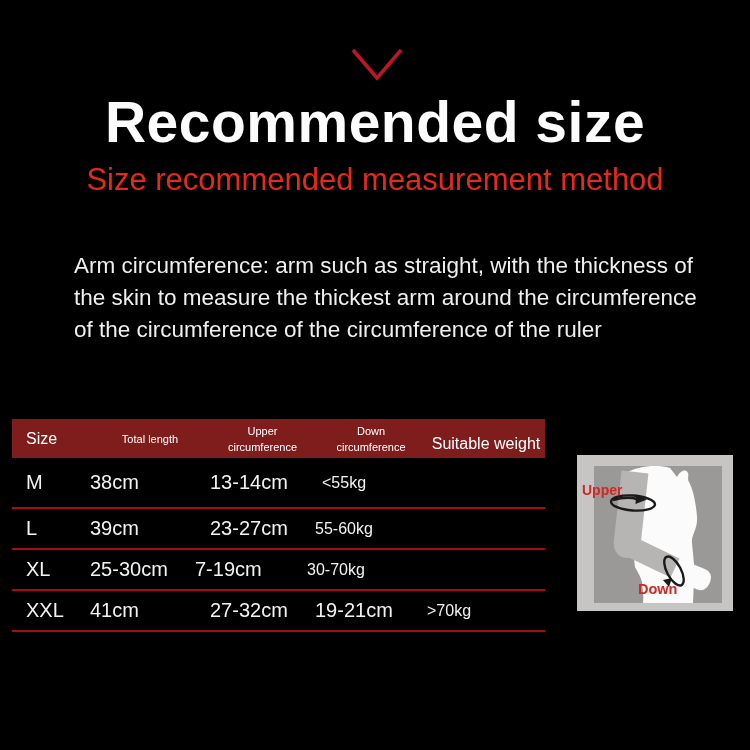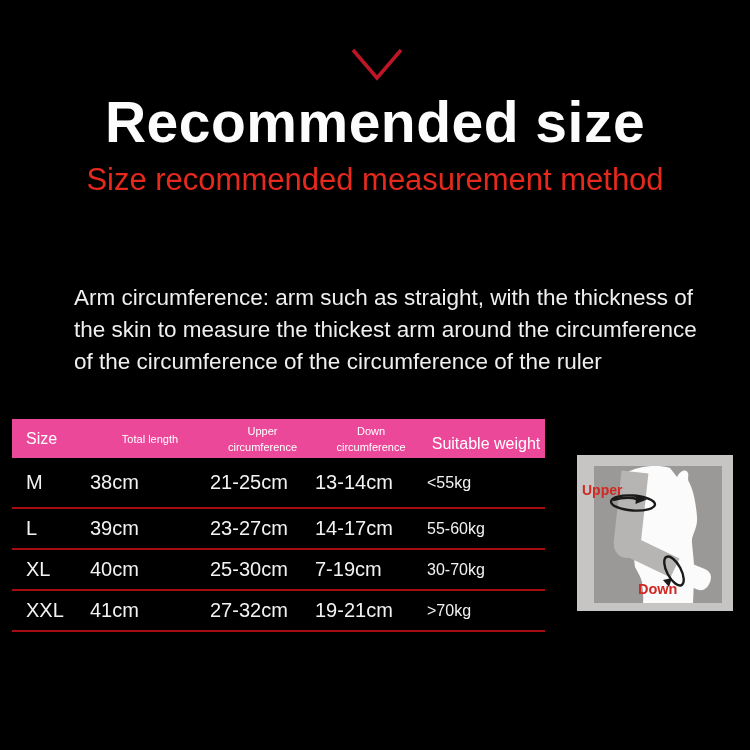--- a/index.html
+++ b/index.html
@@ -27,30 +27,29 @@
     text-align:center;color:#e5291d;
     font-size:31px;font-weight:400;
     line-height:1.2;
   }
 
   
   .desc{
     position:absolute;left:74px;top:250px;width:660px;
     color:#efefef;font-size:22.5px;line-height:32px;
     text-align:left;
-    margin-top:32px;
   }
 
   
   .size-table{
     position:absolute;left:12px;top:419px;width:533px;
   }
   .thead{
     display:flex;align-items:center;
-    height:39px;background:#ec4899;color:#ffffff;
+    height:39px;background:#7f1d1d;color:#ffffff;
   }
   .th{
     display:flex;flex-direction:column;justify-content:center;
     font-size:11px;line-height:16px;text-align:center;height:100%;
   }
   .th span{display:block;}
   .col0{width:78px;text-align:left;align-items:flex-start;padding-left:14px;box-sizing:border-box;font-size:16px;}
   .col1{width:120px;}
   .col2{width:105px;}
   .col3{width:112px;}
@@ -108,34 +107,31 @@
       </div>
       <div class="th col4">
         <span>Suitable weight</span>
         <span></span>
       </div>
     </div>
 
     <div class="trow row-first">
       <div class="td col0">M</div>
       <div class="td col1">38cm</div>
-      <div class="td col2">21-25cm</div>
       <div class="td col3">13-14cm</div>
       <div class="td col4">&lt;55kg</div>
     </div>
     <div class="trow row-rest">
       <div class="td col0">L</div>
       <div class="td col1">39cm</div>
       <div class="td col2">23-27cm</div>
-      <div class="td col3">14-17cm</div>
       <div class="td col4">55-60kg</div>
     </div>
     <div class="trow row-rest">
       <div class="td col0">XL</div>
-      <div class="td col1">40cm</div>
       <div class="td col2">25-30cm</div>
       <div class="td col3">7-19cm</div>
       <div class="td col4">30-70kg</div>
     </div>
     <div class="trow row-rest">
       <div class="td col0">XXL</div>
       <div class="td col1">41cm</div>
       <div class="td col2">27-32cm</div>
       <div class="td col3">19-21cm</div>
       <div class="td col4">&gt;70kg</div>

